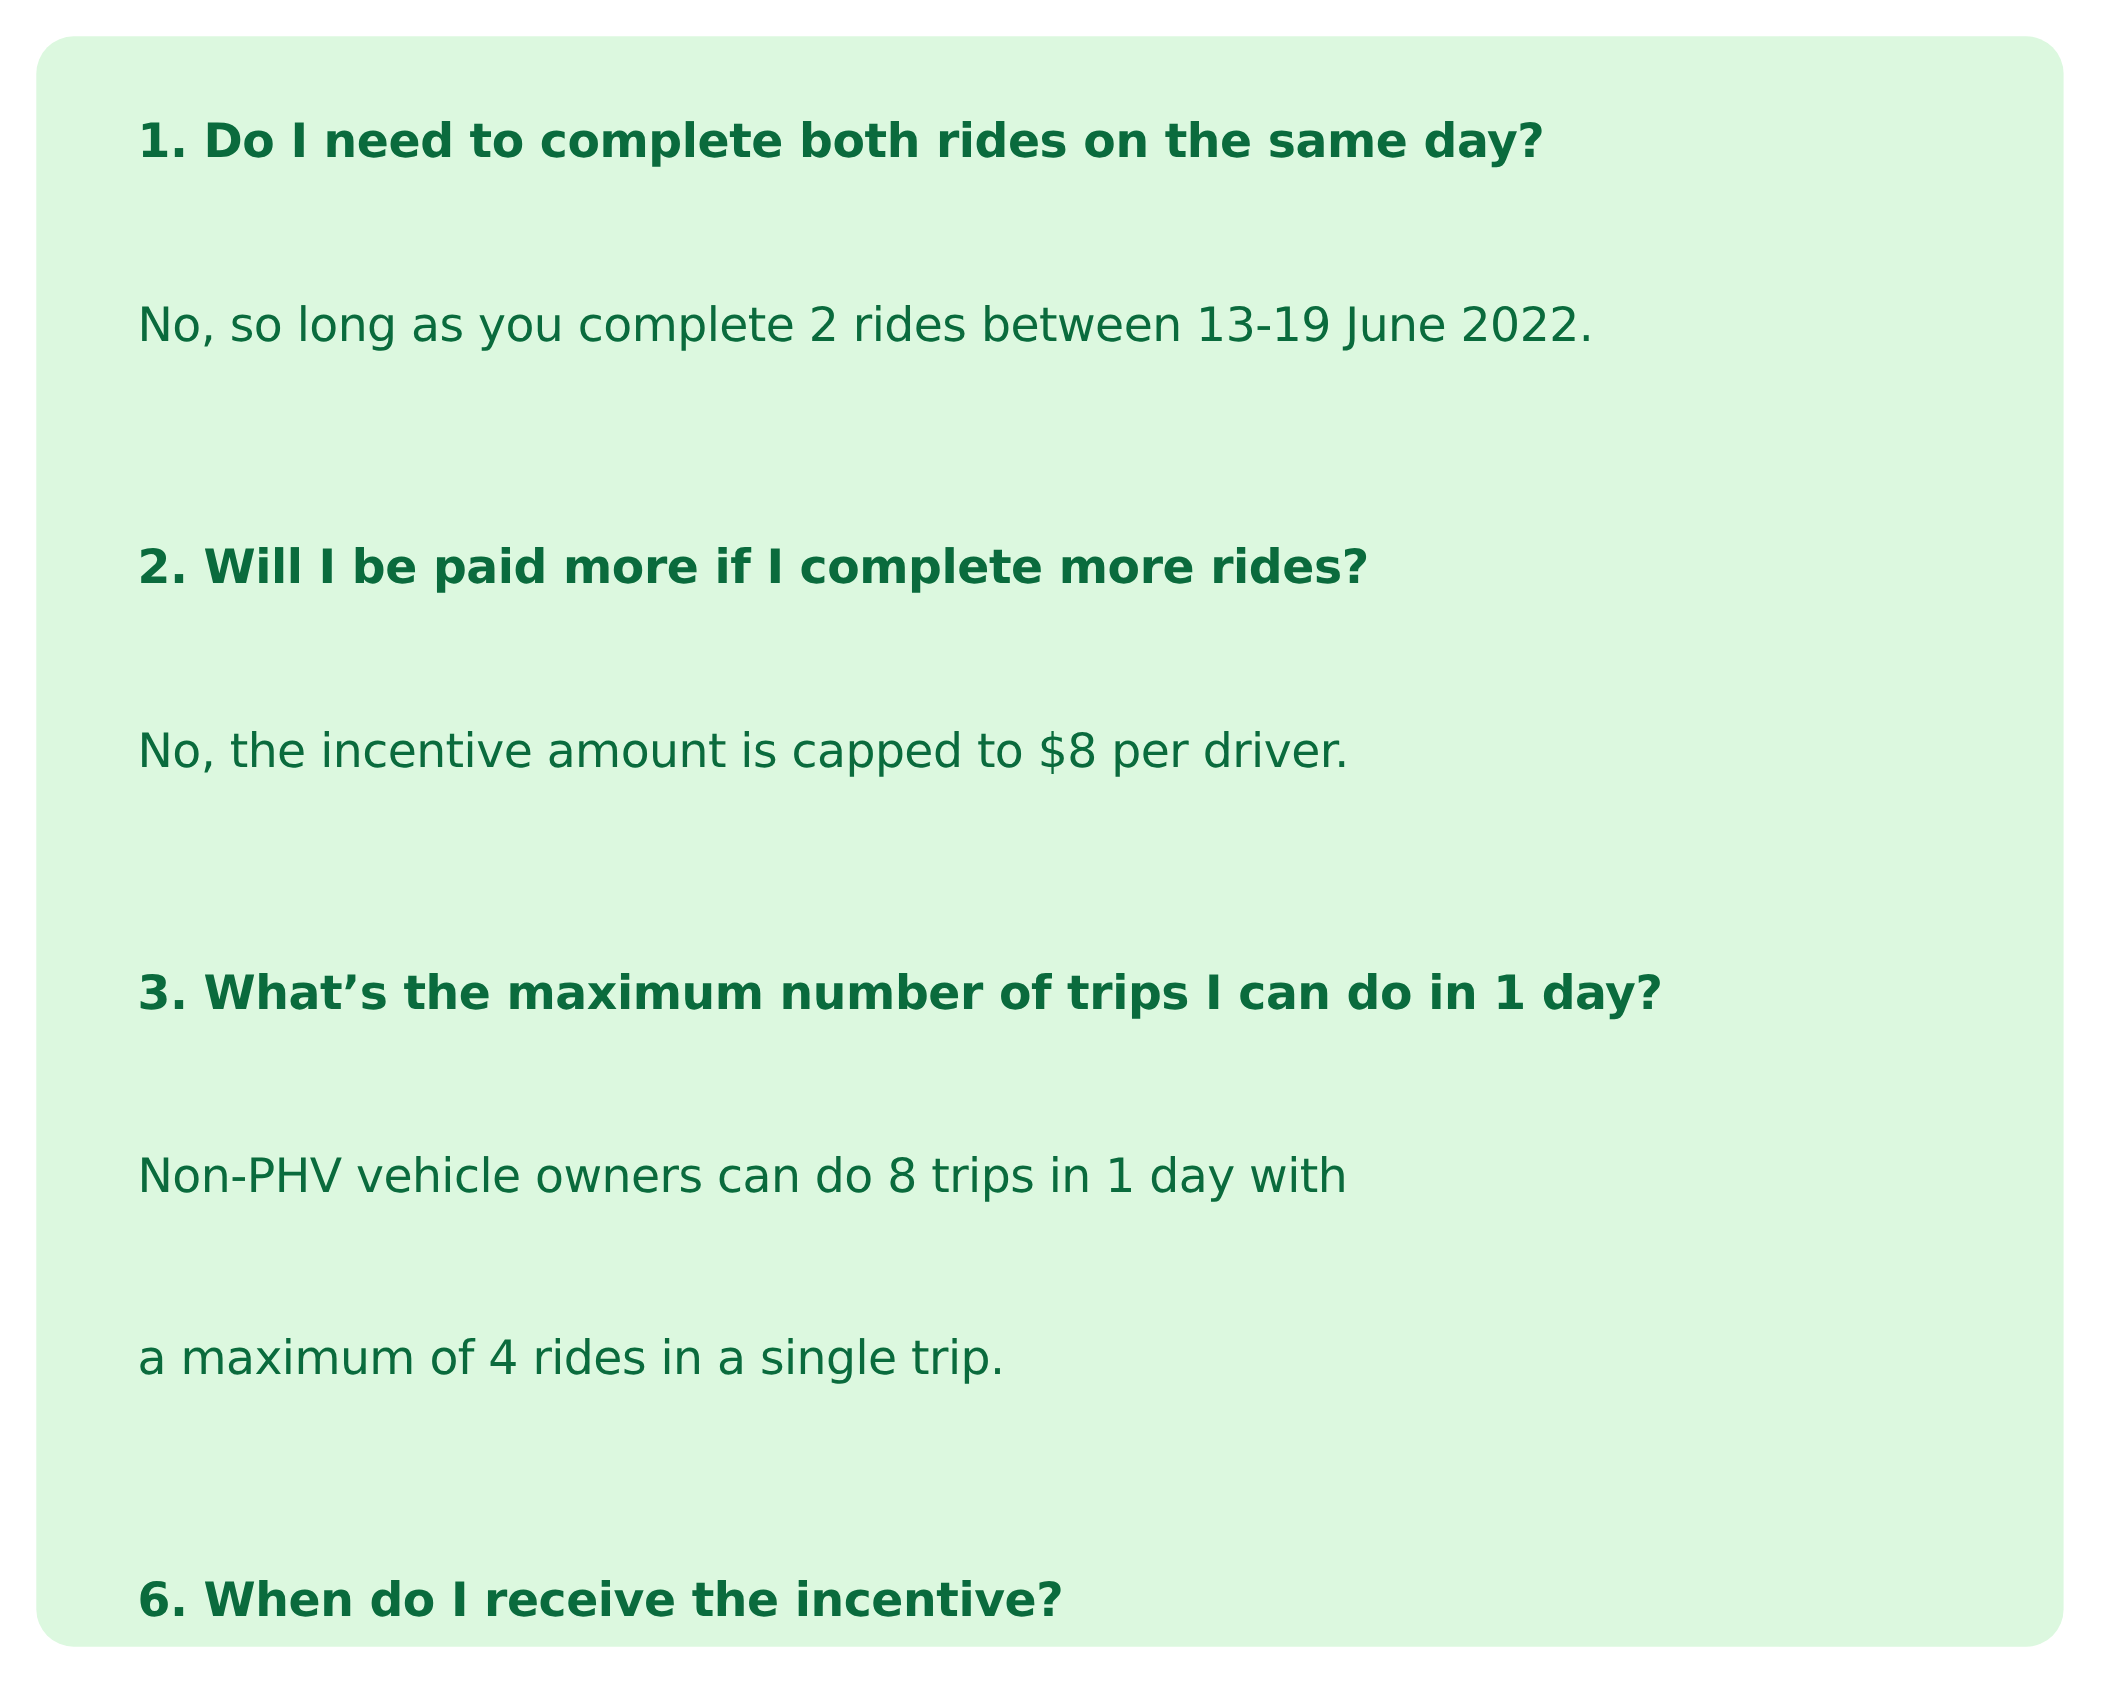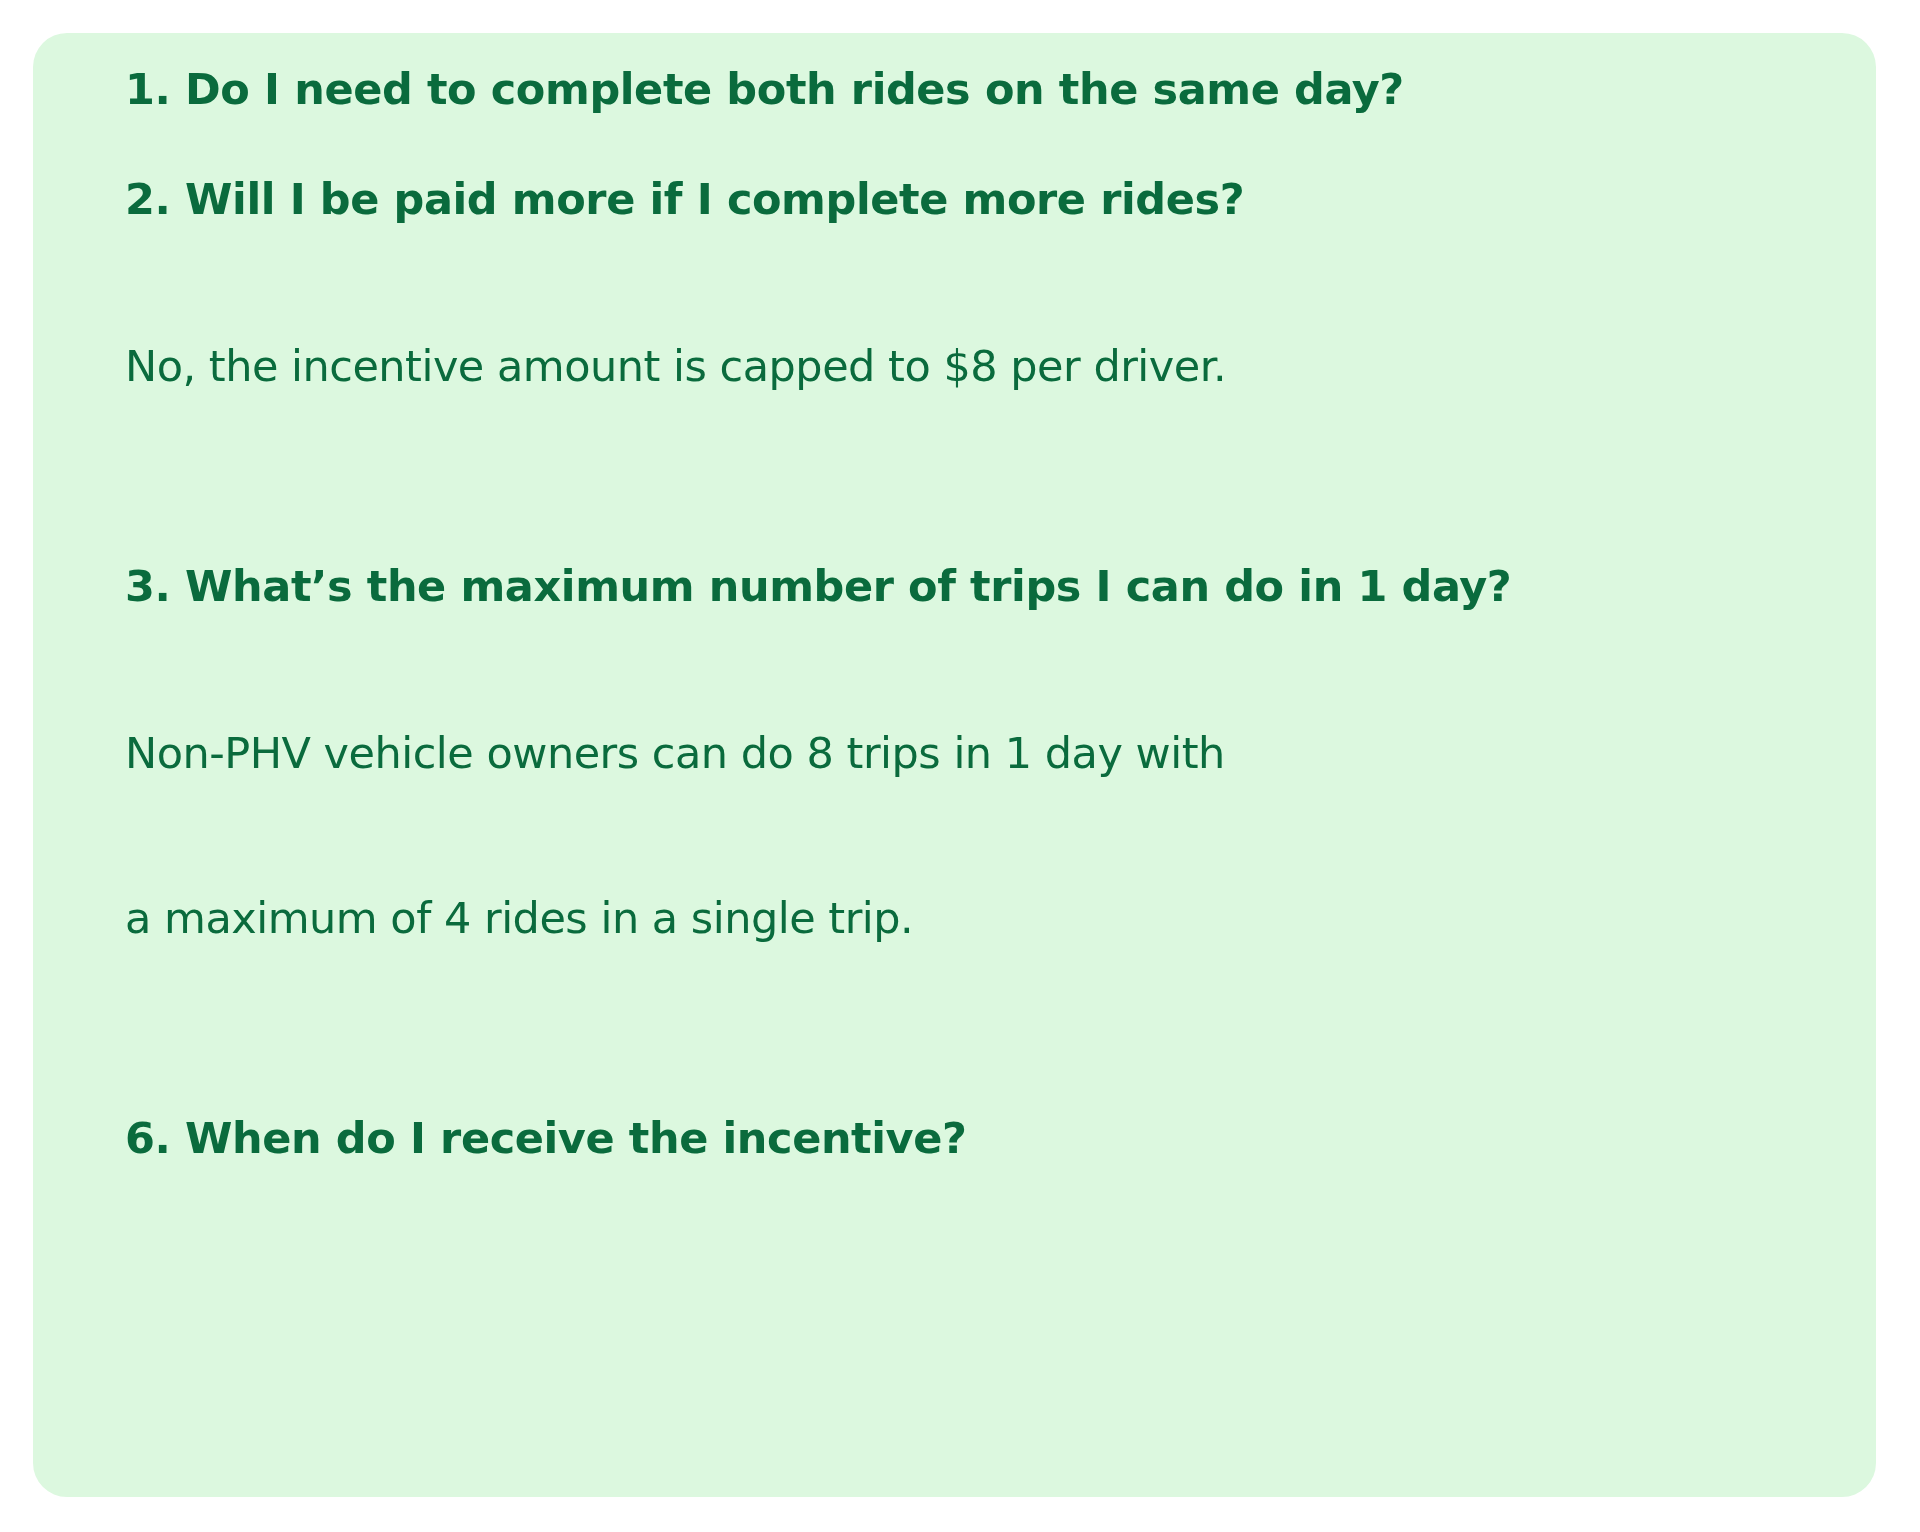--- a/index.html
+++ b/index.html
@@ -21,21 +21,21 @@
   }
   #faq-card {
     position: absolute;
     left: 33px;
     top: 33px;
     width: 1843px;
     height: 1464px;
     background: #DCF8DF;
     border-radius: 34px;
     box-sizing: border-box;
-    padding: 28px 70px 0 92px;
+    padding: 68px 70px 0 92px;
   }
   .faq-list {
     display: block;
   }
   .faq-item {
     margin: 0 0 54px 0;
   }
   .faq-item:last-child {
     margin-bottom: 0;
   }
@@ -66,20 +66,23 @@
 </style>
 </head>
 <body>
 
 <div id="page">
   <div id="faq-card">
     <div class="faq-list">
 
       <div class="faq-item">
         <div class="faq-q">1. Do I need to complete both rides on the same day?</div>
+        <div class="faq-a">
+          <span class="faq-a-line">No, so long as you complete 2 rides between 13-19 June 2022.</span>
+        </div>
       </div>
 
       <div class="faq-item">
         <div class="faq-q">2. Will I be paid more if I complete more rides?</div>
         <div class="faq-a">
           <span class="faq-a-line">No, the incentive amount is capped to $8 per driver.</span>
         </div>
       </div>
 
       <div class="faq-item">

